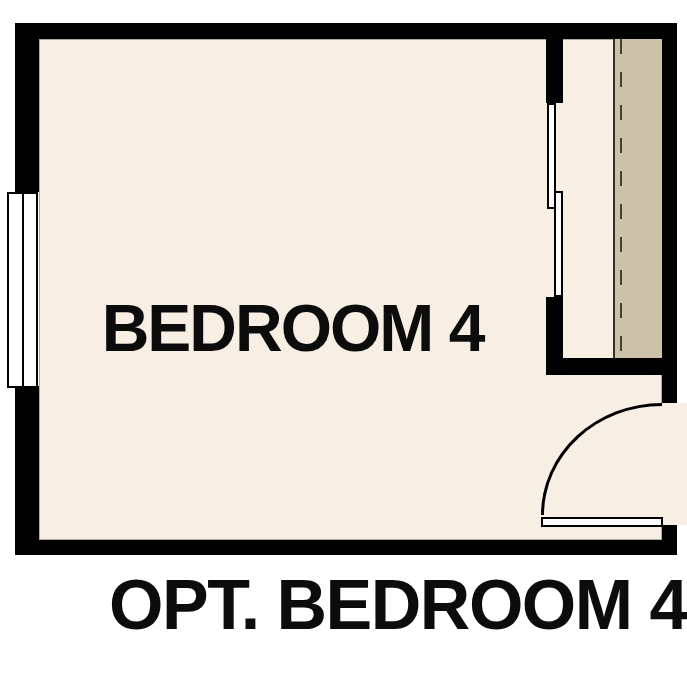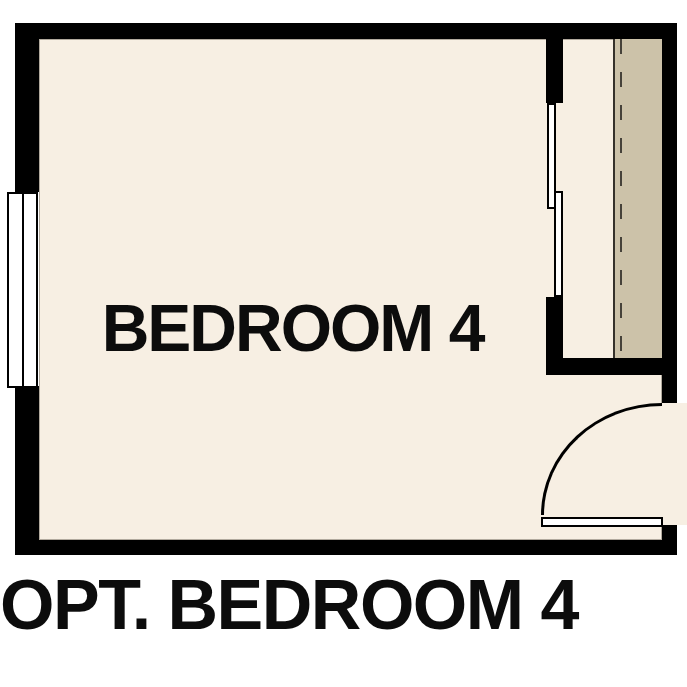--- a/index.html
+++ b/index.html
@@ -59,21 +59,21 @@
     left:39px;top:247px;width:507px;
     text-align:center;
     font-size:66px;font-weight:bold;line-height:1;
     letter-spacing:-2px;
     color:var(--text,#0c0c0c);
     white-space:nowrap;
     margin-top:48px;
   }
   .caption{
     left:0;top:570px;width:687px;
-    text-align:left;
+    text-align:right;
     font-size:70px;font-weight:bold;line-height:1;
     letter-spacing:-1.5px;
     color:var(--text,#0c0c0c);
     white-space:nowrap;
   }
 </style>
 </head>
 <body>
 
 <div class="plan">

